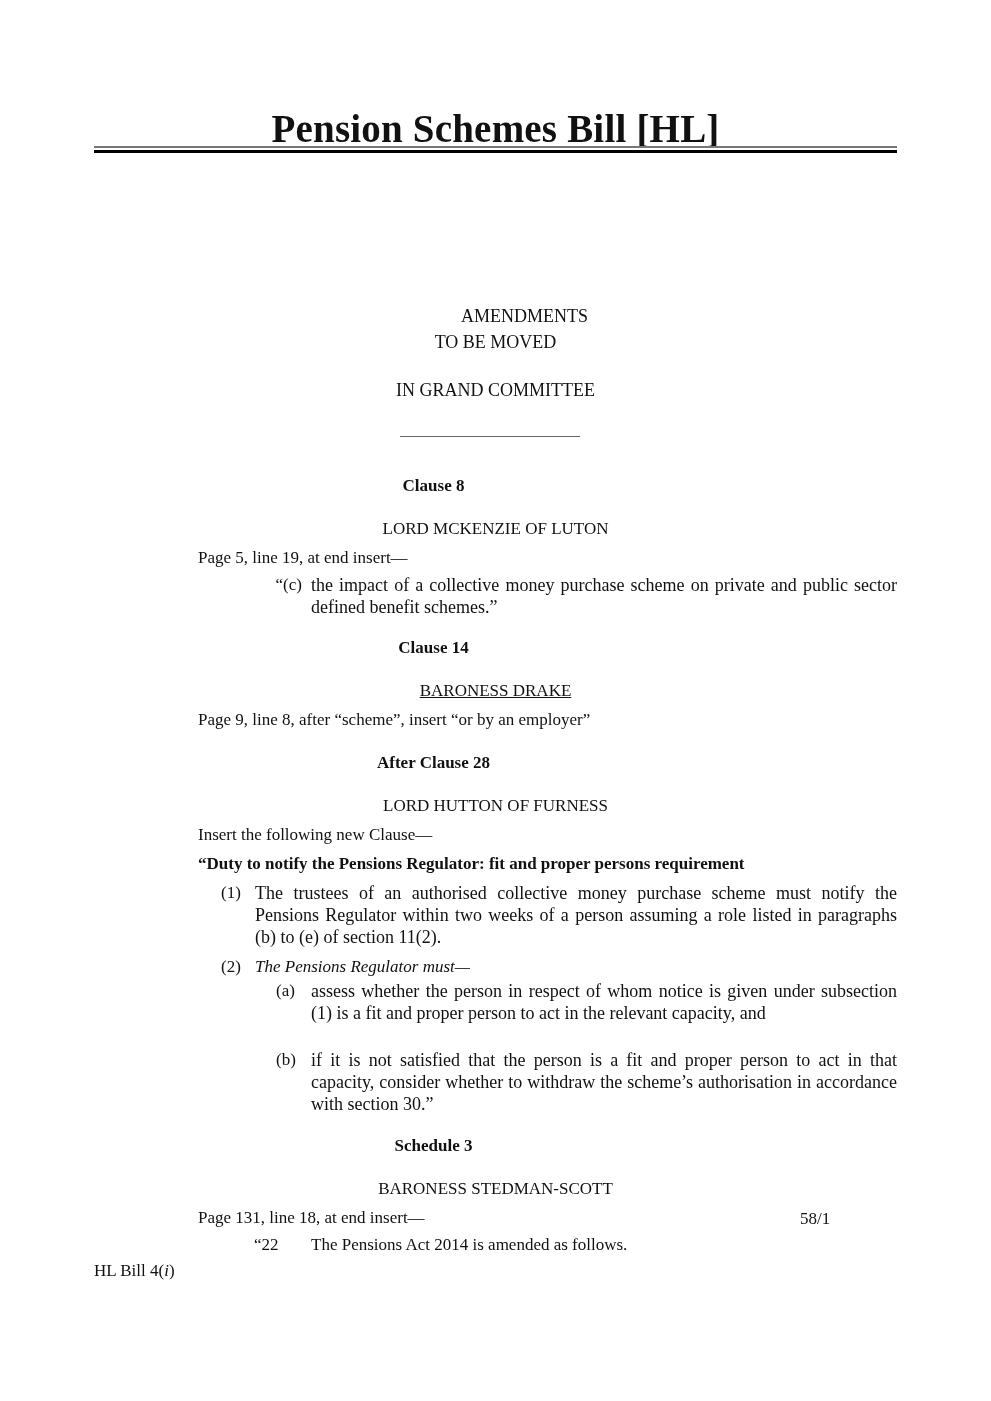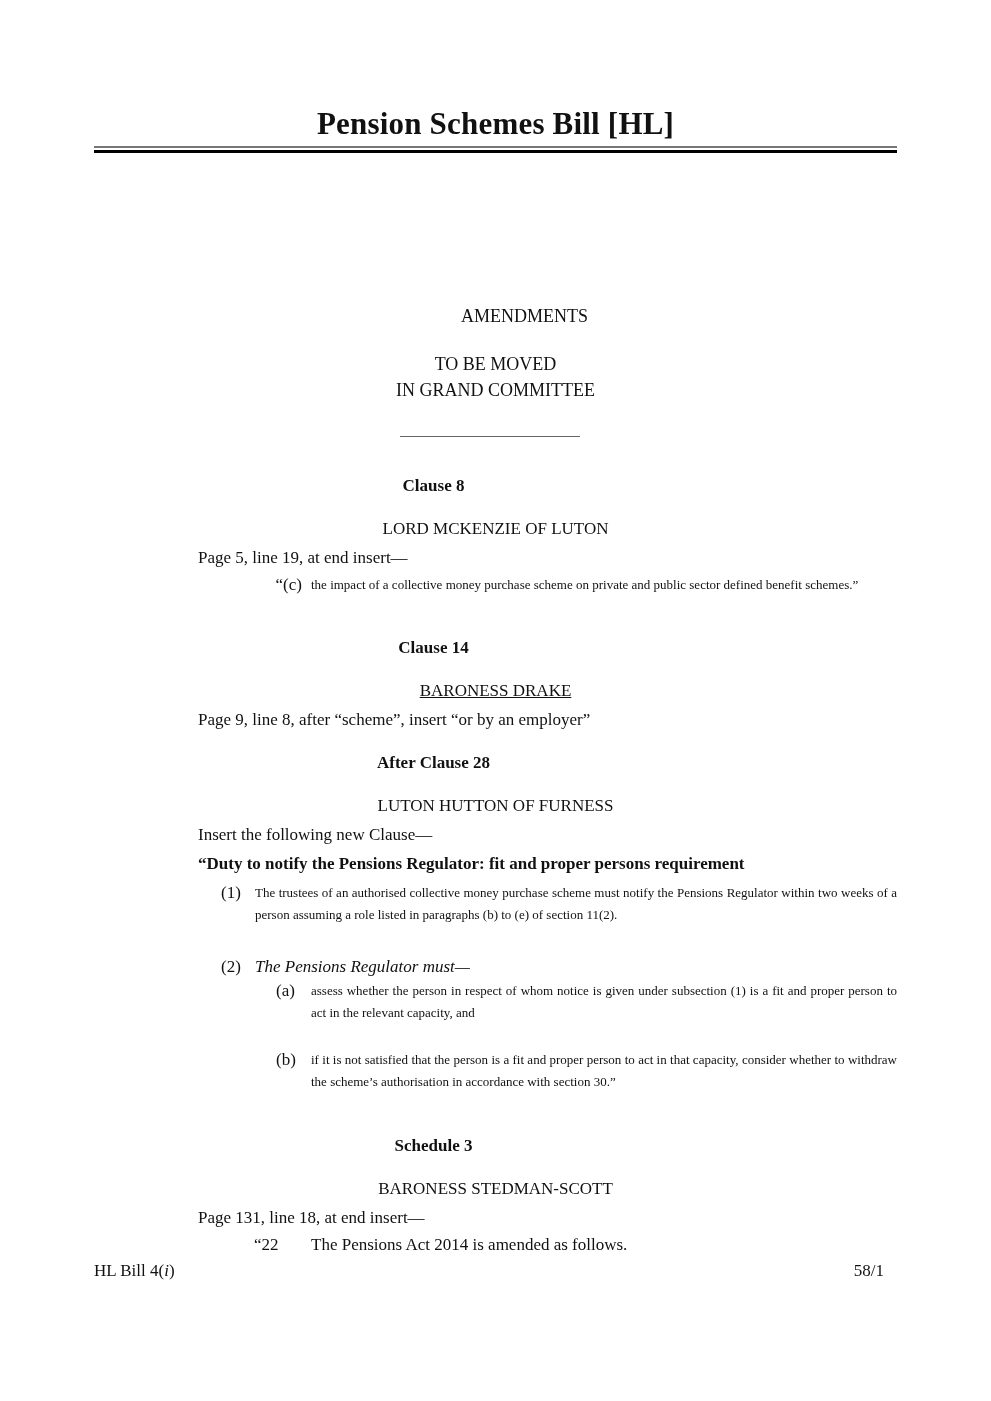--- a/index.html
+++ b/index.html
@@ -1,55 +1,55 @@
 <!DOCTYPE html>
 <html><head>
 <meta charset="utf-8">
 <style>
   html, body { margin:0; padding:0; background:#ffffff; }
   body { width:991px; height:1401px; position:relative; overflow:hidden;
          font-family:"Liberation Serif", "DejaVu Serif", serif; color:#111; }
   .abs { position:absolute; }
-  .title { left:0; width:991px; top:106px; text-align:center; font-size:31px; font-weight:bold; letter-spacing:0.2px; }
+  .title { left:0; width:991px; top:106px; text-align:center; font-size:39px; font-weight:bold; letter-spacing:0.2px; }
   .rule-thin { left:94px; width:803px; top:146px; height:2px; background:#777; }
   .rule-thick { left:94px; width:803px; top:150px; height:3px; background:#000; }
   .center { left:0; width:991px; text-align:center; font-size:18px; }
   .sep { left:400px; width:180px; top:436px; height:1px; background:#666; }
   .heading { left:0; width:867px; text-align:center; font-size:17px; font-weight:bold; }
   .mover { left:0; width:991px; text-align:center; font-size:17px; }
   .line { font-size:17px; line-height:22px; white-space:nowrap; }
-  .para { font-size:13px; line-height:22px; text-align:justify; }
+  .para { font-size:18px; line-height:22px; text-align:justify; }
   .bold { font-weight:bold; }
   .label { font-size:17px; line-height:22px; white-space:nowrap; }
   .label-right { text-align:right; }
 </style>
 </head>
 <body>
 
 <div class="abs title">Pension Schemes Bill [HL]</div>
 <div class="abs rule-thin"></div>
 <div class="abs rule-thick"></div>
 
 <div class="abs center" style="top:306px;margin-left:29px;">AMENDMENTS</div>
-<div class="abs center" style="top:354px;">TO BE MOVED</div>
+<div class="abs center" style="top:332px;">TO BE MOVED</div>
 <div class="abs center" style="top:380px;">IN GRAND COMMITTEE</div>
 <div class="abs sep"></div>
 
 <div class="abs heading" style="top:476px;">Clause 8</div>
 <div class="abs mover" style="top:519px;">LORD MCKENZIE OF LUTON</div>
 <div class="abs line" style="left:198px; top:547px;">Page 5, line 19, at end insert—</div>
 <div class="abs label label-right" style="left:250px; width:52px; top:574px;">“(c)</div>
 <div class="abs para" style="left:311px; width:586px; top:574px;">the impact of a collective money purchase scheme on private and public sector defined benefit schemes.”</div>
 
 <div class="abs heading" style="top:638px;">Clause 14</div>
 <div class="abs mover" style="top:681px;text-decoration:underline;">BARONESS DRAKE</div>
 <div class="abs line" style="left:198px; top:709px;">Page 9, line 8, after “scheme”, insert “or by an employer”</div>
 
 <div class="abs heading" style="top:753px;">After Clause 28</div>
-<div class="abs mover" style="top:796px;">LUTON HUTTON OF FURNESS</div>
+<div class="abs mover" style="top:796px;">LORD HUTTON OF FURNESS</div>
 <div class="abs line" style="left:198px; top:824px;">Insert the following new Clause—</div>
 <div class="abs line bold" style="left:198px; top:853px;font-family:Liberation Serif, serif;">“Duty to notify the Pensions Regulator: fit and proper persons requirement</div>
 
 <div class="abs label" style="left:221px; top:882px;">(1)</div>
 <div class="abs para" style="left:255px; width:642px; top:882px;">The trustees of an authorised collective money purchase scheme must notify the Pensions Regulator within two weeks of a person assuming a role listed in paragraphs (b) to (e) of section 11(2).</div>
 
 <div class="abs label" style="left:221px; top:956px;">(2)</div>
 <div class="abs line" style="left:255px; top:956px;font-style:italic;">The Pensions Regulator must—</div>
 
 <div class="abs label" style="left:276px; top:980px;">(a)</div>
@@ -58,13 +58,13 @@
 <div class="abs label" style="left:276px; top:1049px;">(b)</div>
 <div class="abs para" style="left:311px; width:586px; top:1049px;">if it is not satisfied that the person is a fit and proper person to act in that capacity, consider whether to withdraw the scheme’s authorisation in accordance with section 30.”</div>
 
 <div class="abs heading" style="top:1136px;">Schedule 3</div>
 <div class="abs mover" style="top:1179px;">BARONESS STEDMAN-SCOTT</div>
 <div class="abs line" style="left:198px; top:1207px;">Page 131, line 18, at end insert—</div>
 <div class="abs label" style="left:254px; top:1234px;">“22</div>
 <div class="abs line" style="left:311px; top:1234px;">The Pensions Act 2014 is amended as follows.</div>
 
 <div class="abs line" style="left:94px; top:1260px;"><span>HL Bill 4(</span><i>i</i><span>)</span></div>
-<div class="abs line" style="left:800px; width:84px; text-align:right; top:1260px;">58/1</div>
+<div class="abs line" style="left:800px; width:84px; top:1208px;">58/1</div>
 
 </body></html>

